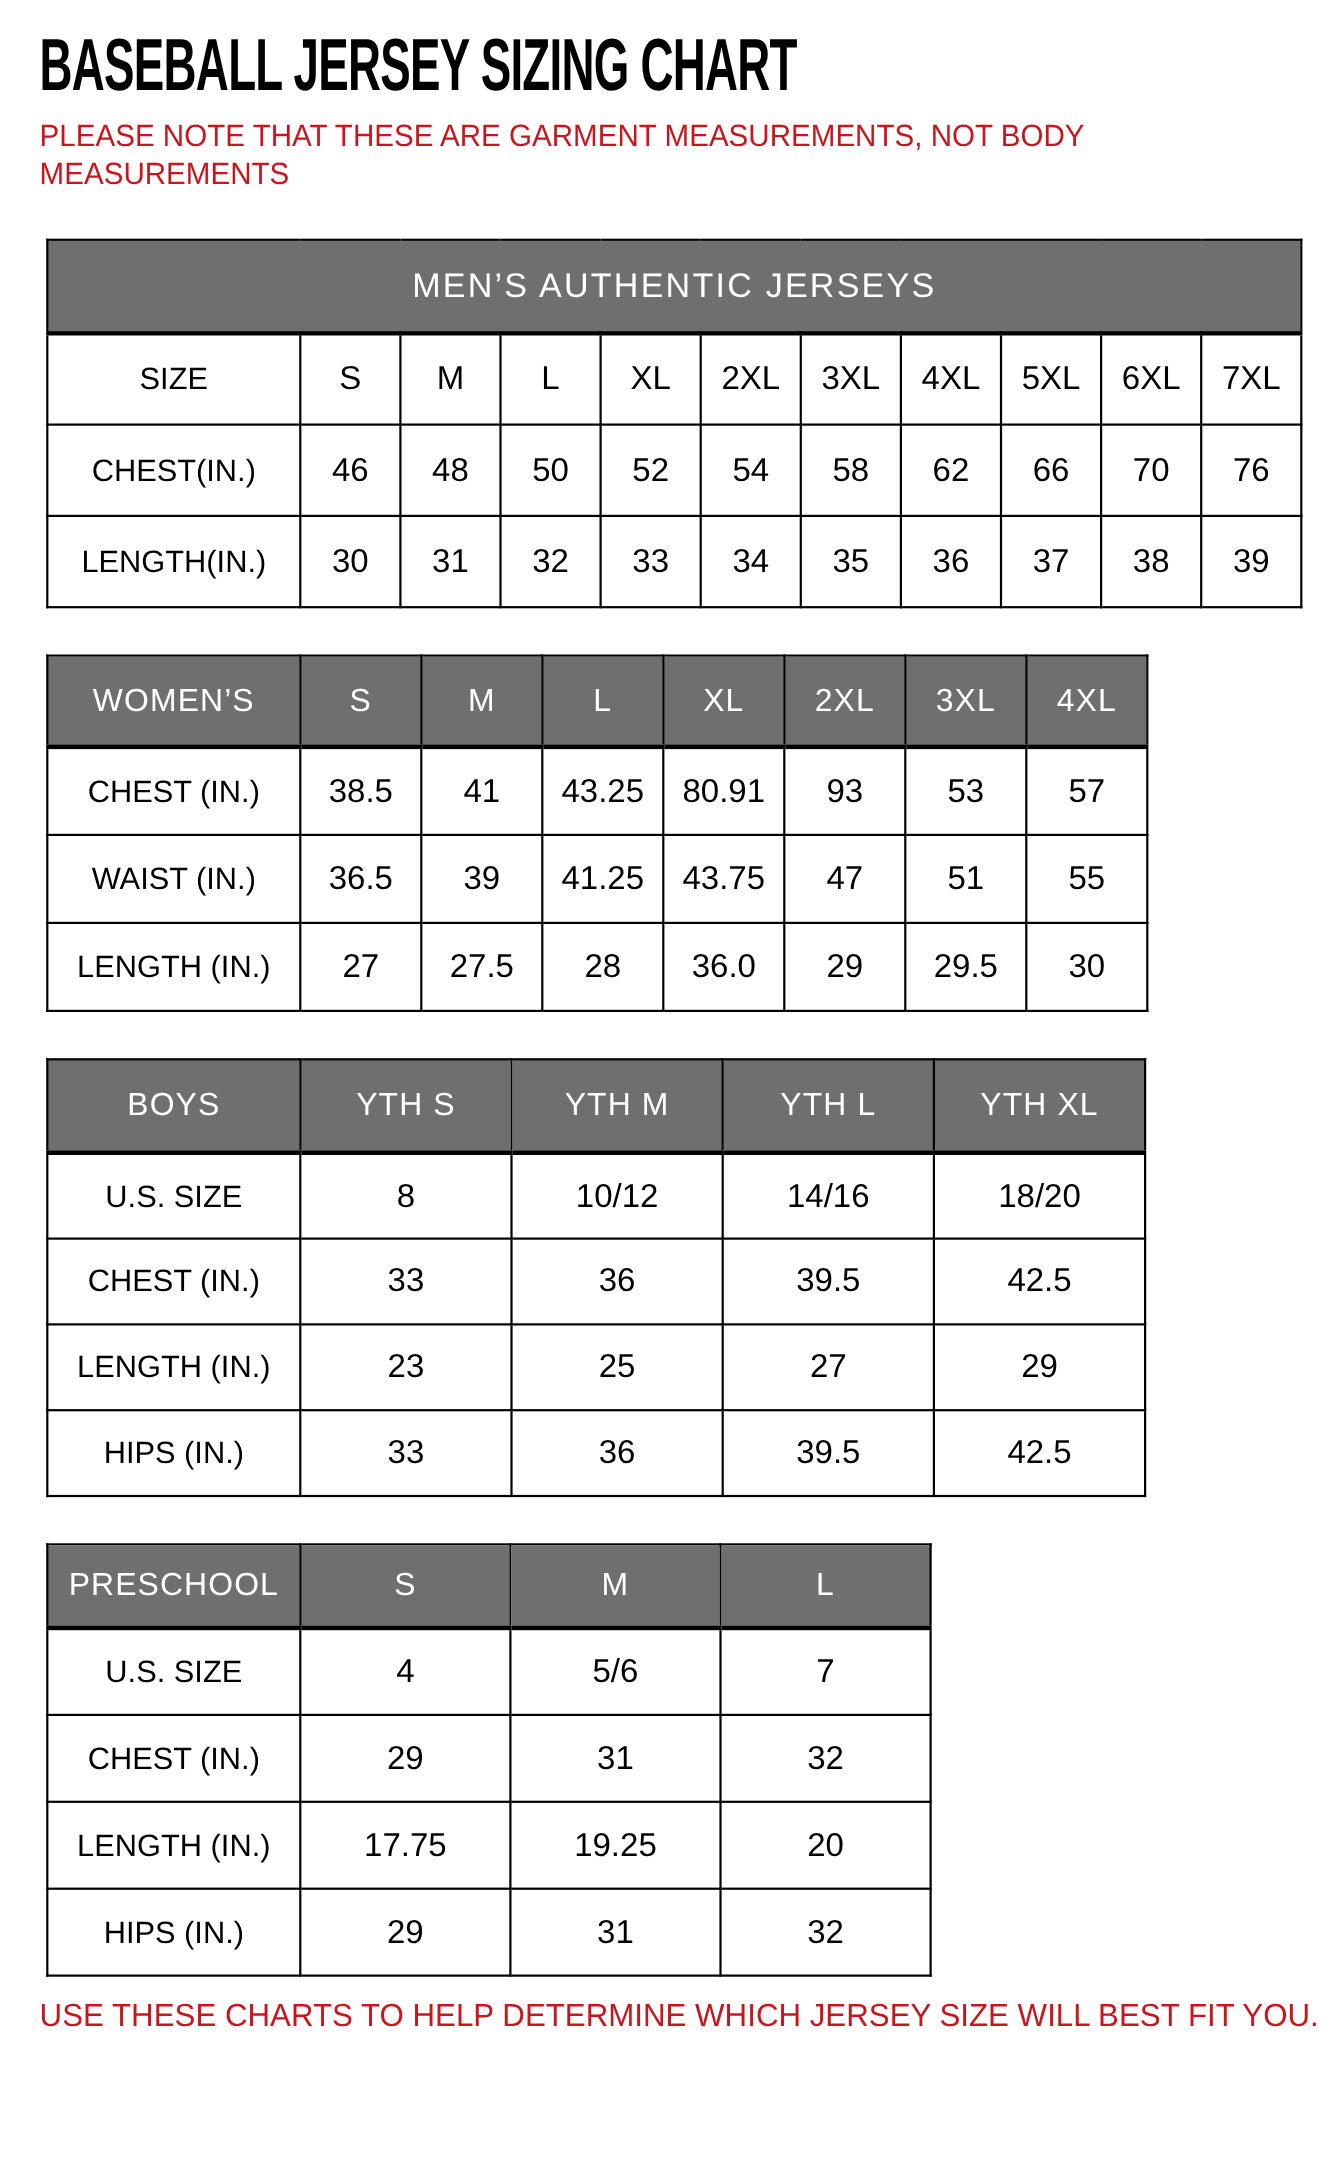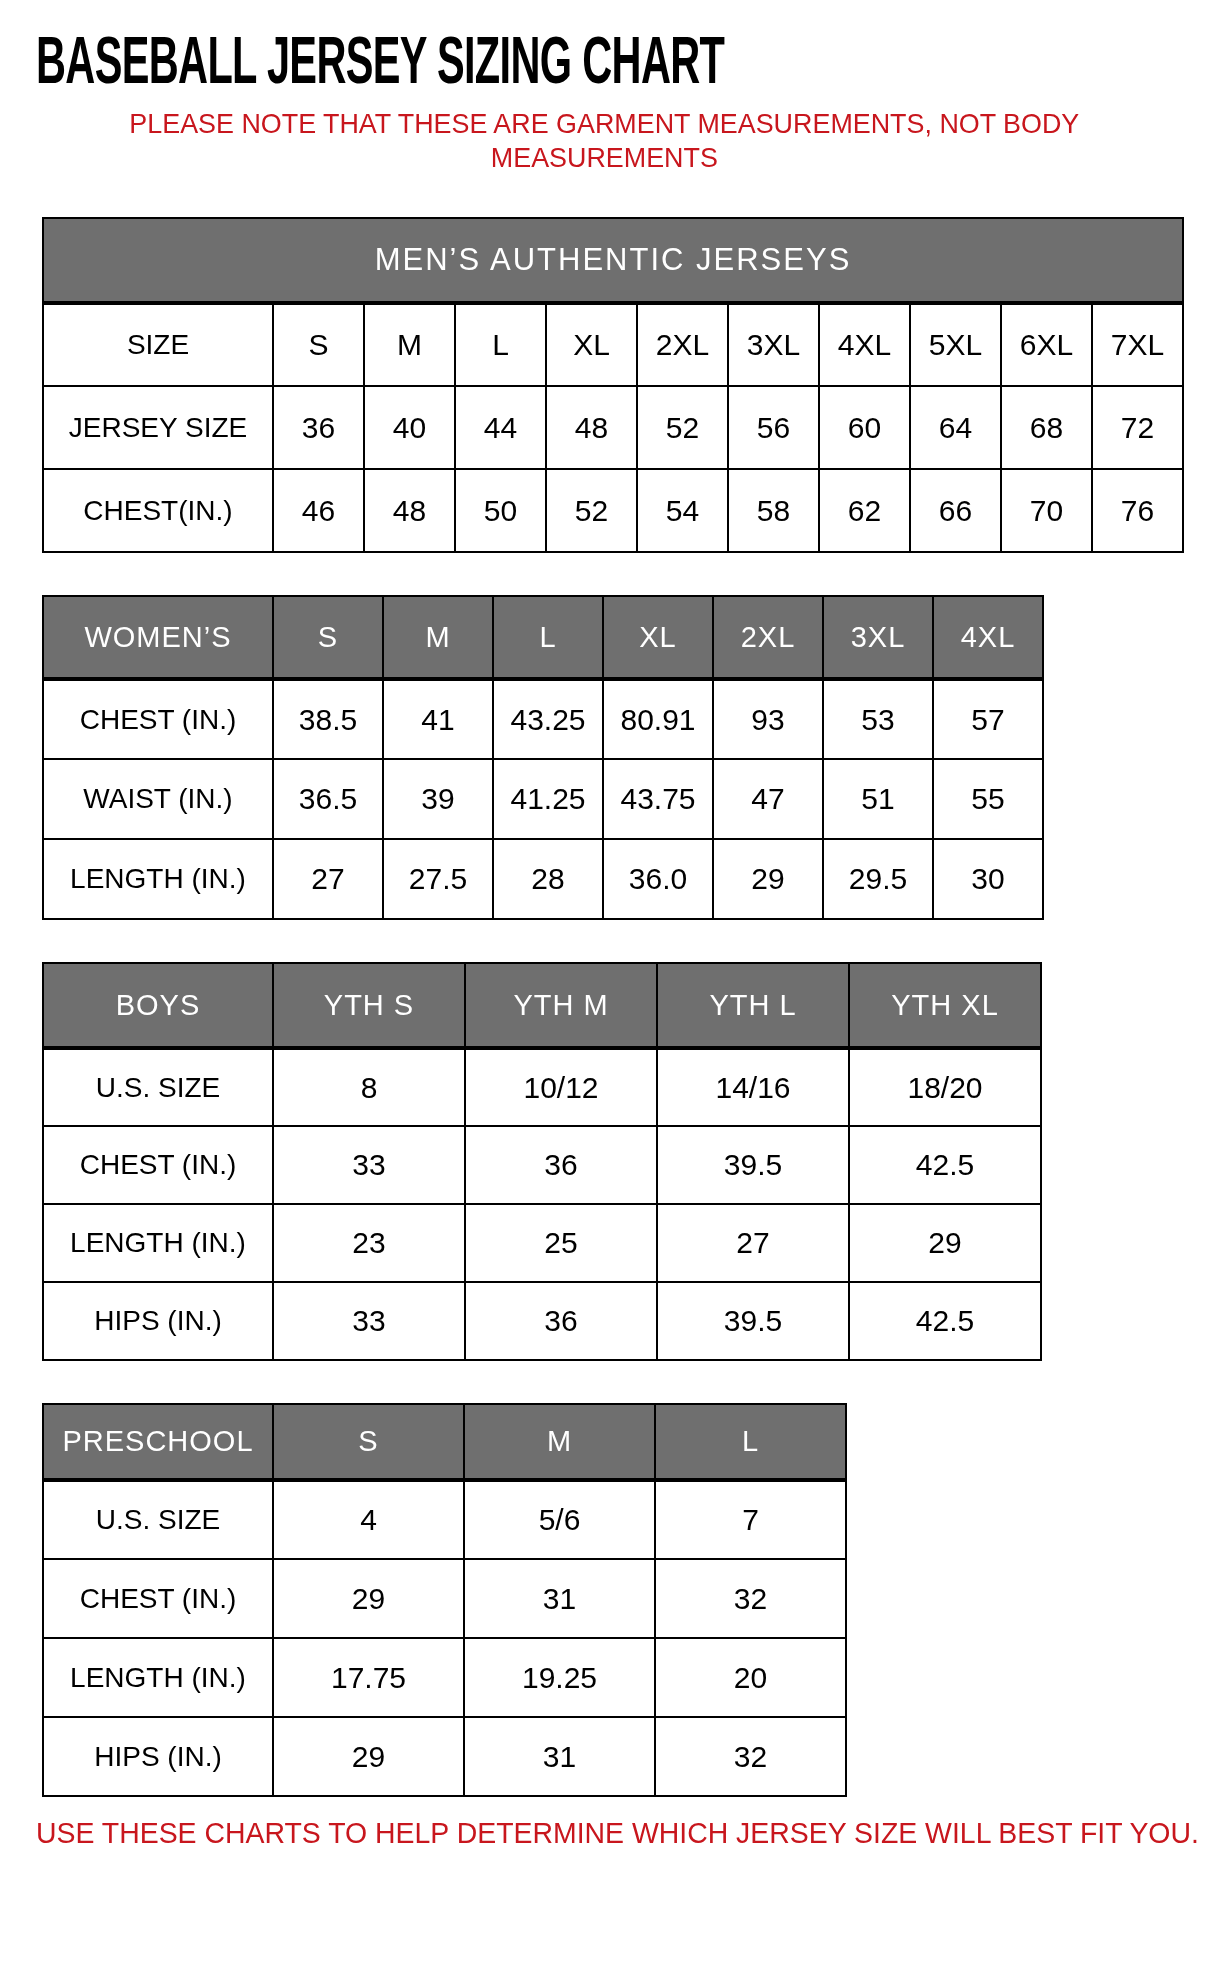--- a/index.html
+++ b/index.html
@@ -23,21 +23,20 @@
     transform-origin: 0 50%;
     color: #000;
   }
 
   .note {
     margin: 12px 0 0 36px;
     font-size: 28px;
     line-height: 1.22;
     color: var(--accent-red, #c8161d);
     letter-spacing: 0px;
-    text-align: center;
   }
   .note div { transform: scale(0.96, 1); transform-origin: 0 50%; white-space: nowrap; }
 
   table.sizing {
     border-collapse: collapse;
     table-layout: fixed;
     margin-left: 42px;
     margin-top: 42px;
   }
   table.sizing td {
@@ -128,44 +127,44 @@
           <td class="value-cell">L</td>
           <td class="value-cell">XL</td>
           <td class="value-cell">2XL</td>
           <td class="value-cell">3XL</td>
           <td class="value-cell">4XL</td>
           <td class="value-cell">5XL</td>
           <td class="value-cell">6XL</td>
           <td class="value-cell">7XL</td>
         </tr>
         <tr>
-          <td class="label-cell">JERSEY SIZE</td>
-          <td class="value-cell">36</td>
-          <td class="value-cell">40</td>
-          <td class="value-cell">44</td>
-          <td class="value-cell">48</td>
-          <td class="value-cell">52</td>
-          <td class="value-cell">56</td>
-          <td class="value-cell">60</td>
-          <td class="value-cell">64</td>
-          <td class="value-cell">68</td>
-          <td class="value-cell">72</td>
-        </tr>
-        <tr>
           <td class="label-cell">CHEST(IN.)</td>
           <td class="value-cell">46</td>
           <td class="value-cell">48</td>
           <td class="value-cell">50</td>
           <td class="value-cell">52</td>
           <td class="value-cell">54</td>
           <td class="value-cell">58</td>
           <td class="value-cell">62</td>
           <td class="value-cell">66</td>
           <td class="value-cell">70</td>
           <td class="value-cell">76</td>
+        </tr>
+        <tr>
+          <td class="label-cell">LENGTH(IN.)</td>
+          <td class="value-cell">30</td>
+          <td class="value-cell">31</td>
+          <td class="value-cell">32</td>
+          <td class="value-cell">33</td>
+          <td class="value-cell">34</td>
+          <td class="value-cell">35</td>
+          <td class="value-cell">36</td>
+          <td class="value-cell">37</td>
+          <td class="value-cell">38</td>
+          <td class="value-cell">39</td>
         </tr>
       </tbody>
   </table>
 
   <table class="sizing t-womens">
     <colgroup>
       <col style="width:230px">
       <col style="width:110px">
         <col style="width:110px">
         <col style="width:110px">

